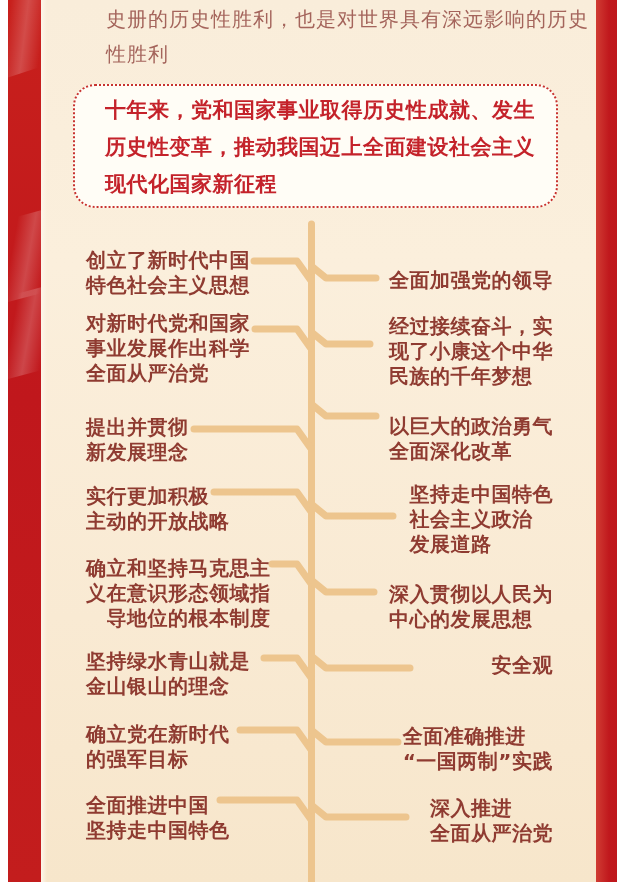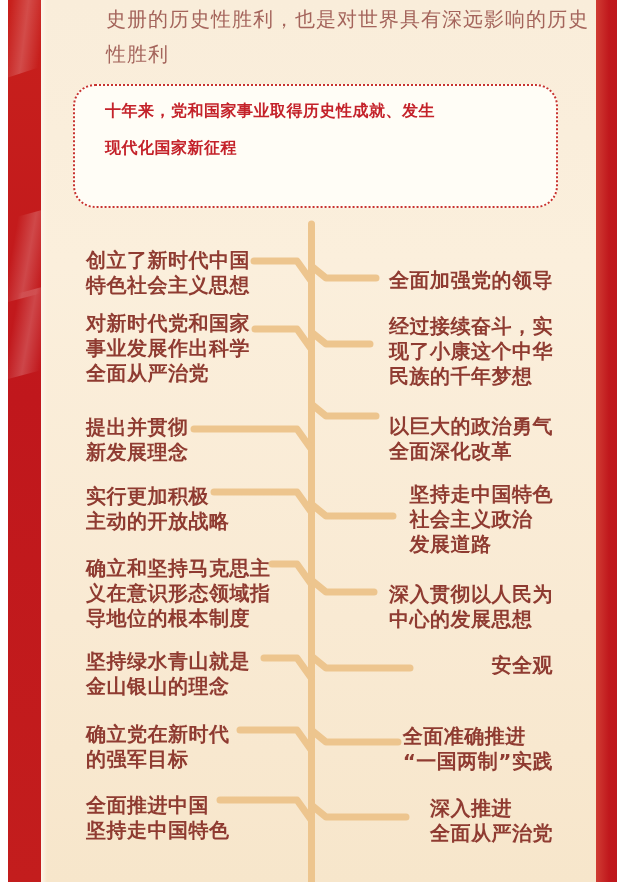--- a/index.html
+++ b/index.html
@@ -16,21 +16,21 @@
   .streak{position:absolute;width:70px;height:80px;
     background:linear-gradient(115deg,rgba(255,255,255,0) 32%,rgba(255,255,255,0.20) 50%,rgba(255,255,255,0) 68%);}
   .streak.s1{left:-18px;top:-10px;transform:rotate(-18deg);}
   .streak.s2{left:-14px;top:215px;transform:rotate(-15deg);}
   .streak.s3{left:-14px;top:292px;transform:rotate(-15deg);}
   .intro{position:absolute;left:98px;top:2px;color:#a4645b;font-size:20px;line-height:35px;letter-spacing:1px;}
   .intro div{white-space:nowrap;}
   .headline-box{
     position:absolute;left:65px;top:84px;width:485px;height:124px;box-sizing:border-box;
     background:#fffdf6;border:2px dotted #c8332f;border-radius:22px;
-    padding:6px 0 0 30px;color:#c4222a;font-weight:bold;font-size:16px;line-height:37px;letter-spacing:.5px;
+    padding:6px 0 0 30px;color:#c4222a;font-weight:bold;font-size:21px;line-height:37px;letter-spacing:.5px;
   }
   .headline-box div{white-space:nowrap;}
   #connectors{position:absolute;left:0;top:0;}
   .t-item{position:absolute;font-size:20px;line-height:25px;font-weight:600;color:#8f3b31;letter-spacing:.5px;}
   .t-item.left{left:78px;text-align:left;}
   .t-item.right{right:72px;text-align:left;}
   .t-item div{white-space:nowrap;}
 </style>
 </head>
 <body>
@@ -44,20 +44,21 @@
   <div class="edge-strip"></div>
   <div class="bar bar-right"></div>
 
   <div class="intro" id="intro">
       <div>史册的历史性胜利，也是对世界具有深远影响的历史</div>
       <div>性胜利</div>
     </div>
 
   <div class="headline-box" id="headline">
       <div>十年来，党和国家事业取得历史性成就、发生</div>
+      <div>历史性变革，推动我国迈上全面建设社会主义</div>
       <div>现代化国家新征程</div>
     </div>
 
   <svg id="connectors" width="617" height="882" viewBox="0 0 617 882">
       <path d="M303.5 224 L303.5 882" fill="none" stroke="#edc58e" stroke-width="7" stroke-linecap="round" stroke-linejoin="round"></path>
       <path d="M246 261 H289 L302.5 280" fill="none" stroke="#edc58e" stroke-width="7" stroke-linecap="round" stroke-linejoin="round"></path>
       <path d="M247 329 H289 L302.5 348" fill="none" stroke="#edc58e" stroke-width="7" stroke-linecap="round" stroke-linejoin="round"></path>
       <path d="M186 429 H289 L302.5 448" fill="none" stroke="#edc58e" stroke-width="7" stroke-linecap="round" stroke-linejoin="round"></path>
       <path d="M206 492 H289 L302.5 511" fill="none" stroke="#edc58e" stroke-width="7" stroke-linecap="round" stroke-linejoin="round"></path>
       <path d="M264 564 H289 L302.5 583" fill="none" stroke="#edc58e" stroke-width="7" stroke-linecap="round" stroke-linejoin="round"></path>
@@ -85,21 +86,21 @@
         <div>全面从严治党</div>
       </div>
       <div class="t-item left" style="top: 415px;">
         <div>提出并贯彻</div>
         <div>新发展理念</div>
       </div>
       <div class="t-item left" style="top: 484px;">
         <div>实行更加积极</div>
         <div>主动的开放战略</div>
       </div>
-      <div class="t-item left" style="top: 556px;">
+      <div class="t-item left" style="top: 556px; text-align: right;">
         <div>确立和坚持马克思主</div>
         <div>义在意识形态领域指</div>
         <div>导地位的根本制度</div>
       </div>
       <div class="t-item left" style="top: 649px;">
         <div>坚持绿水青山就是</div>
         <div>金山银山的理念</div>
       </div>
       <div class="t-item left" style="top: 722px;">
         <div>确立党在新时代</div>

